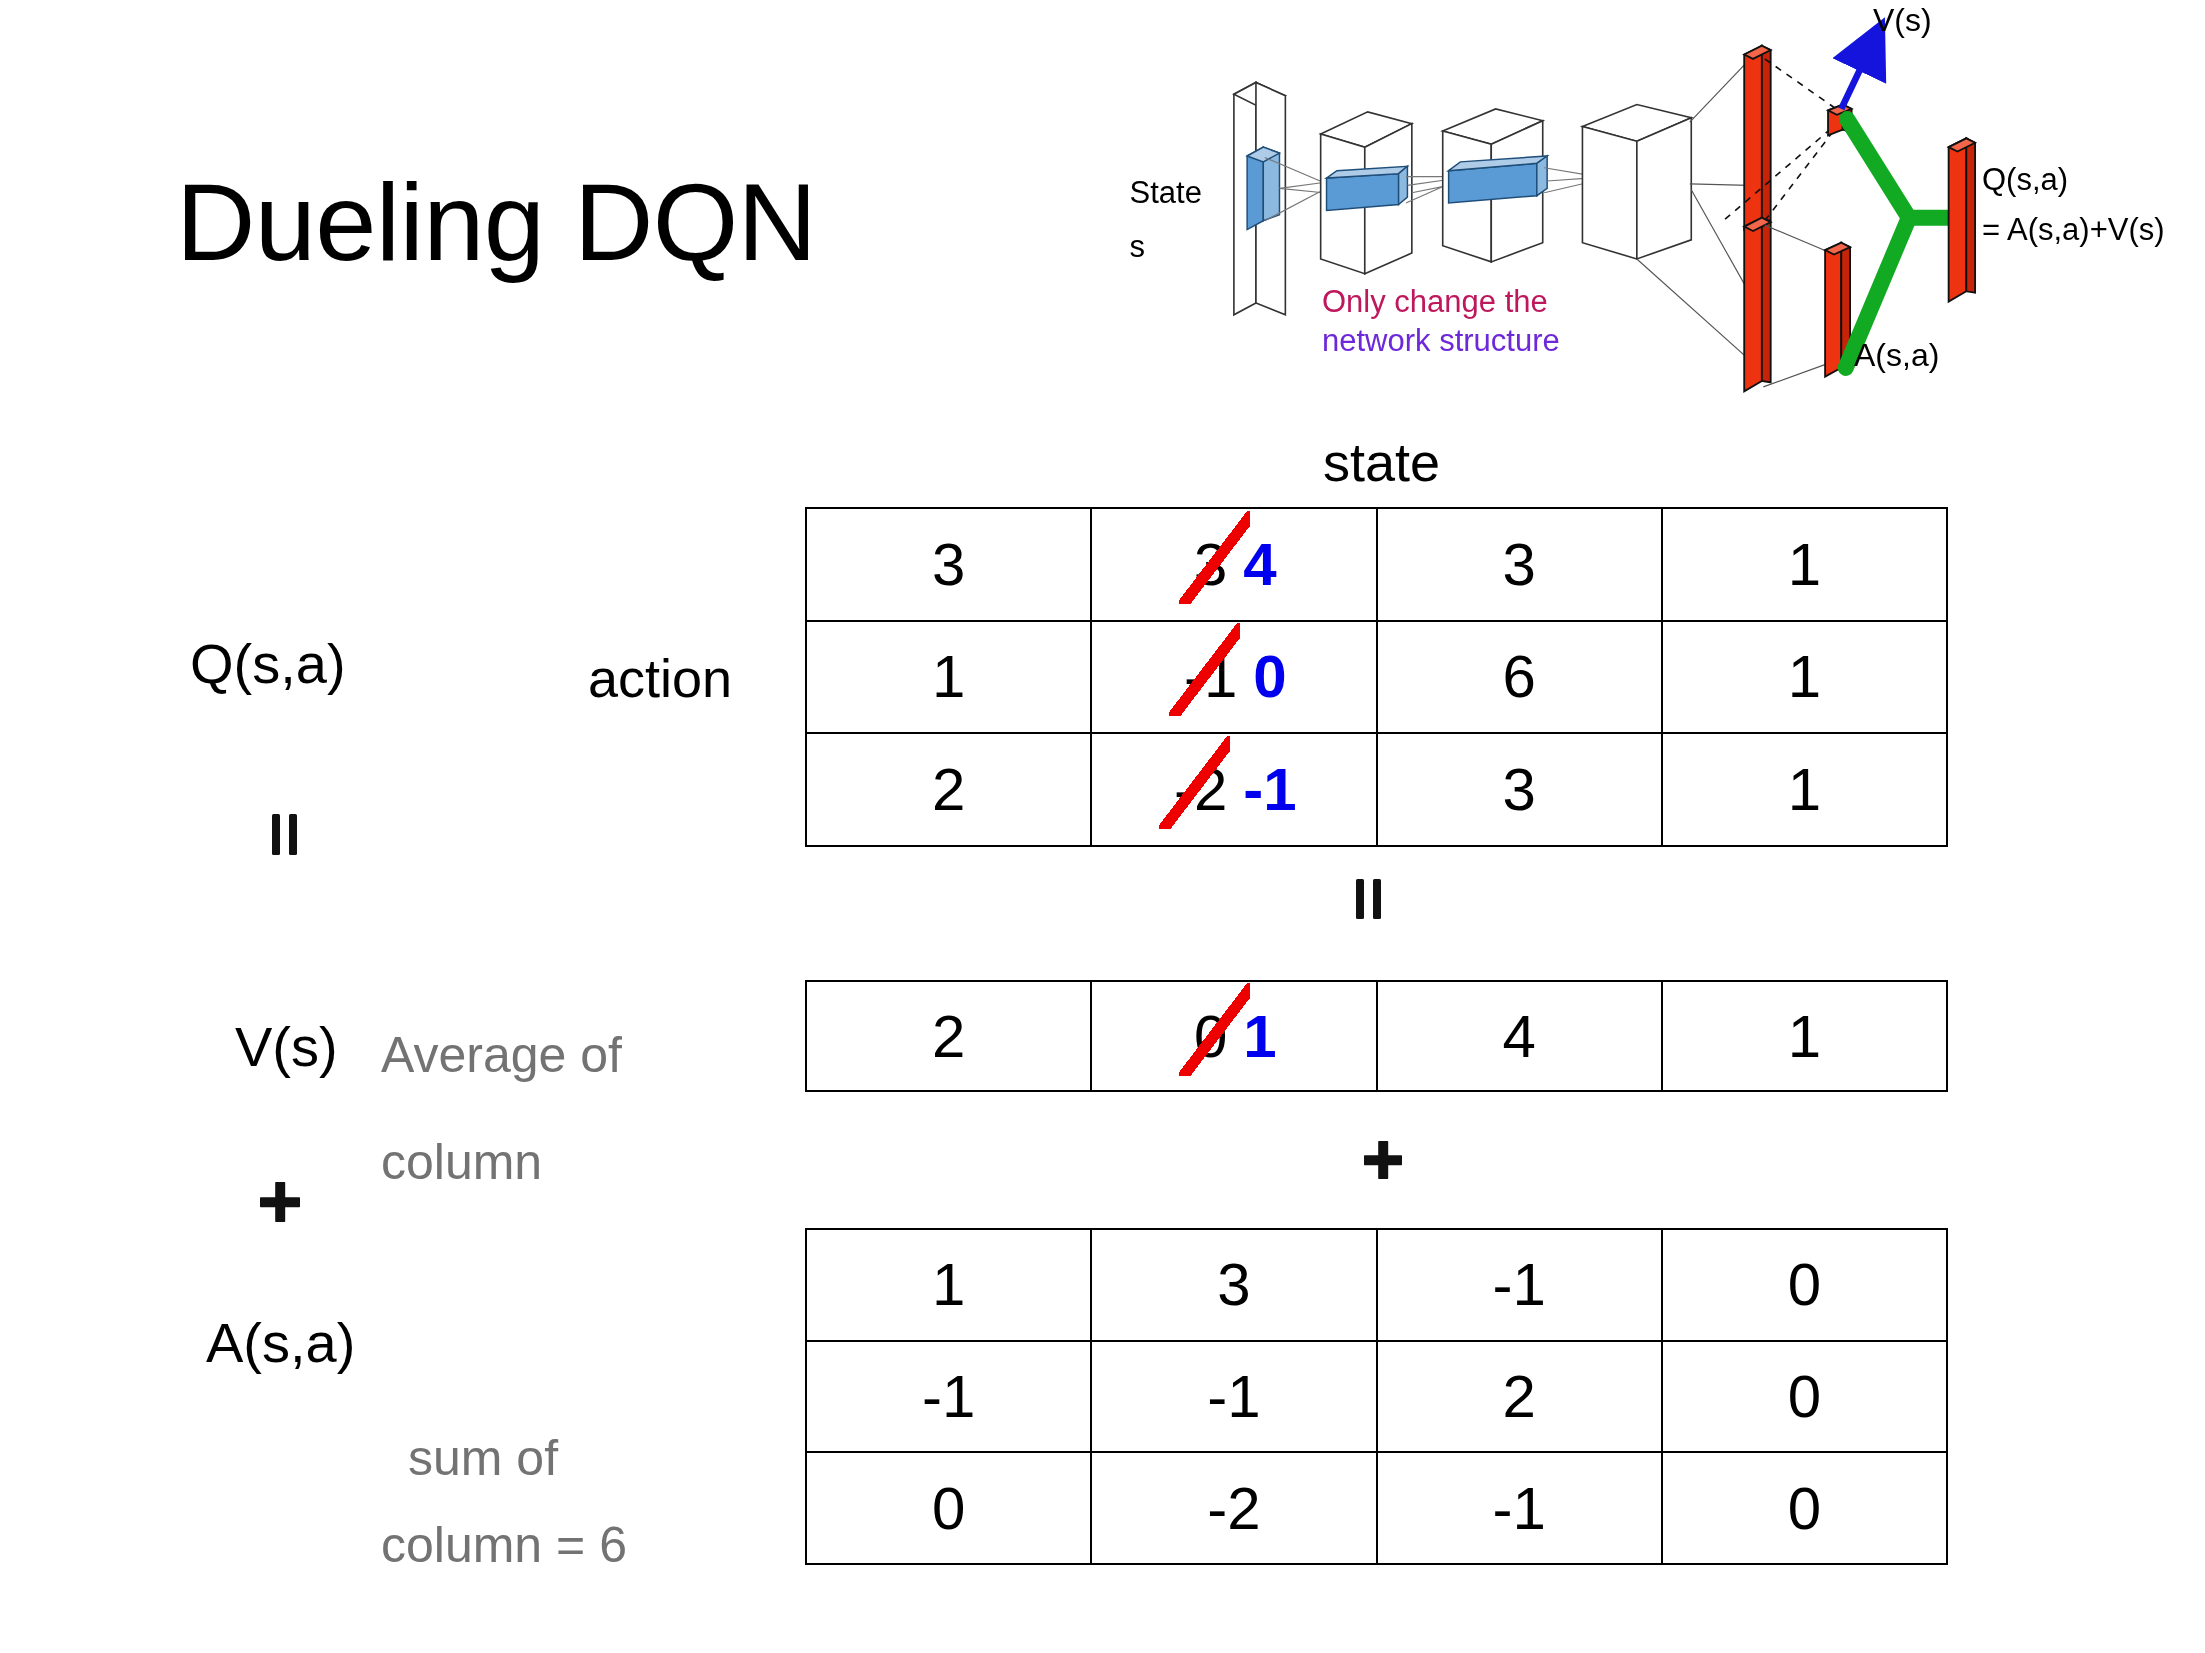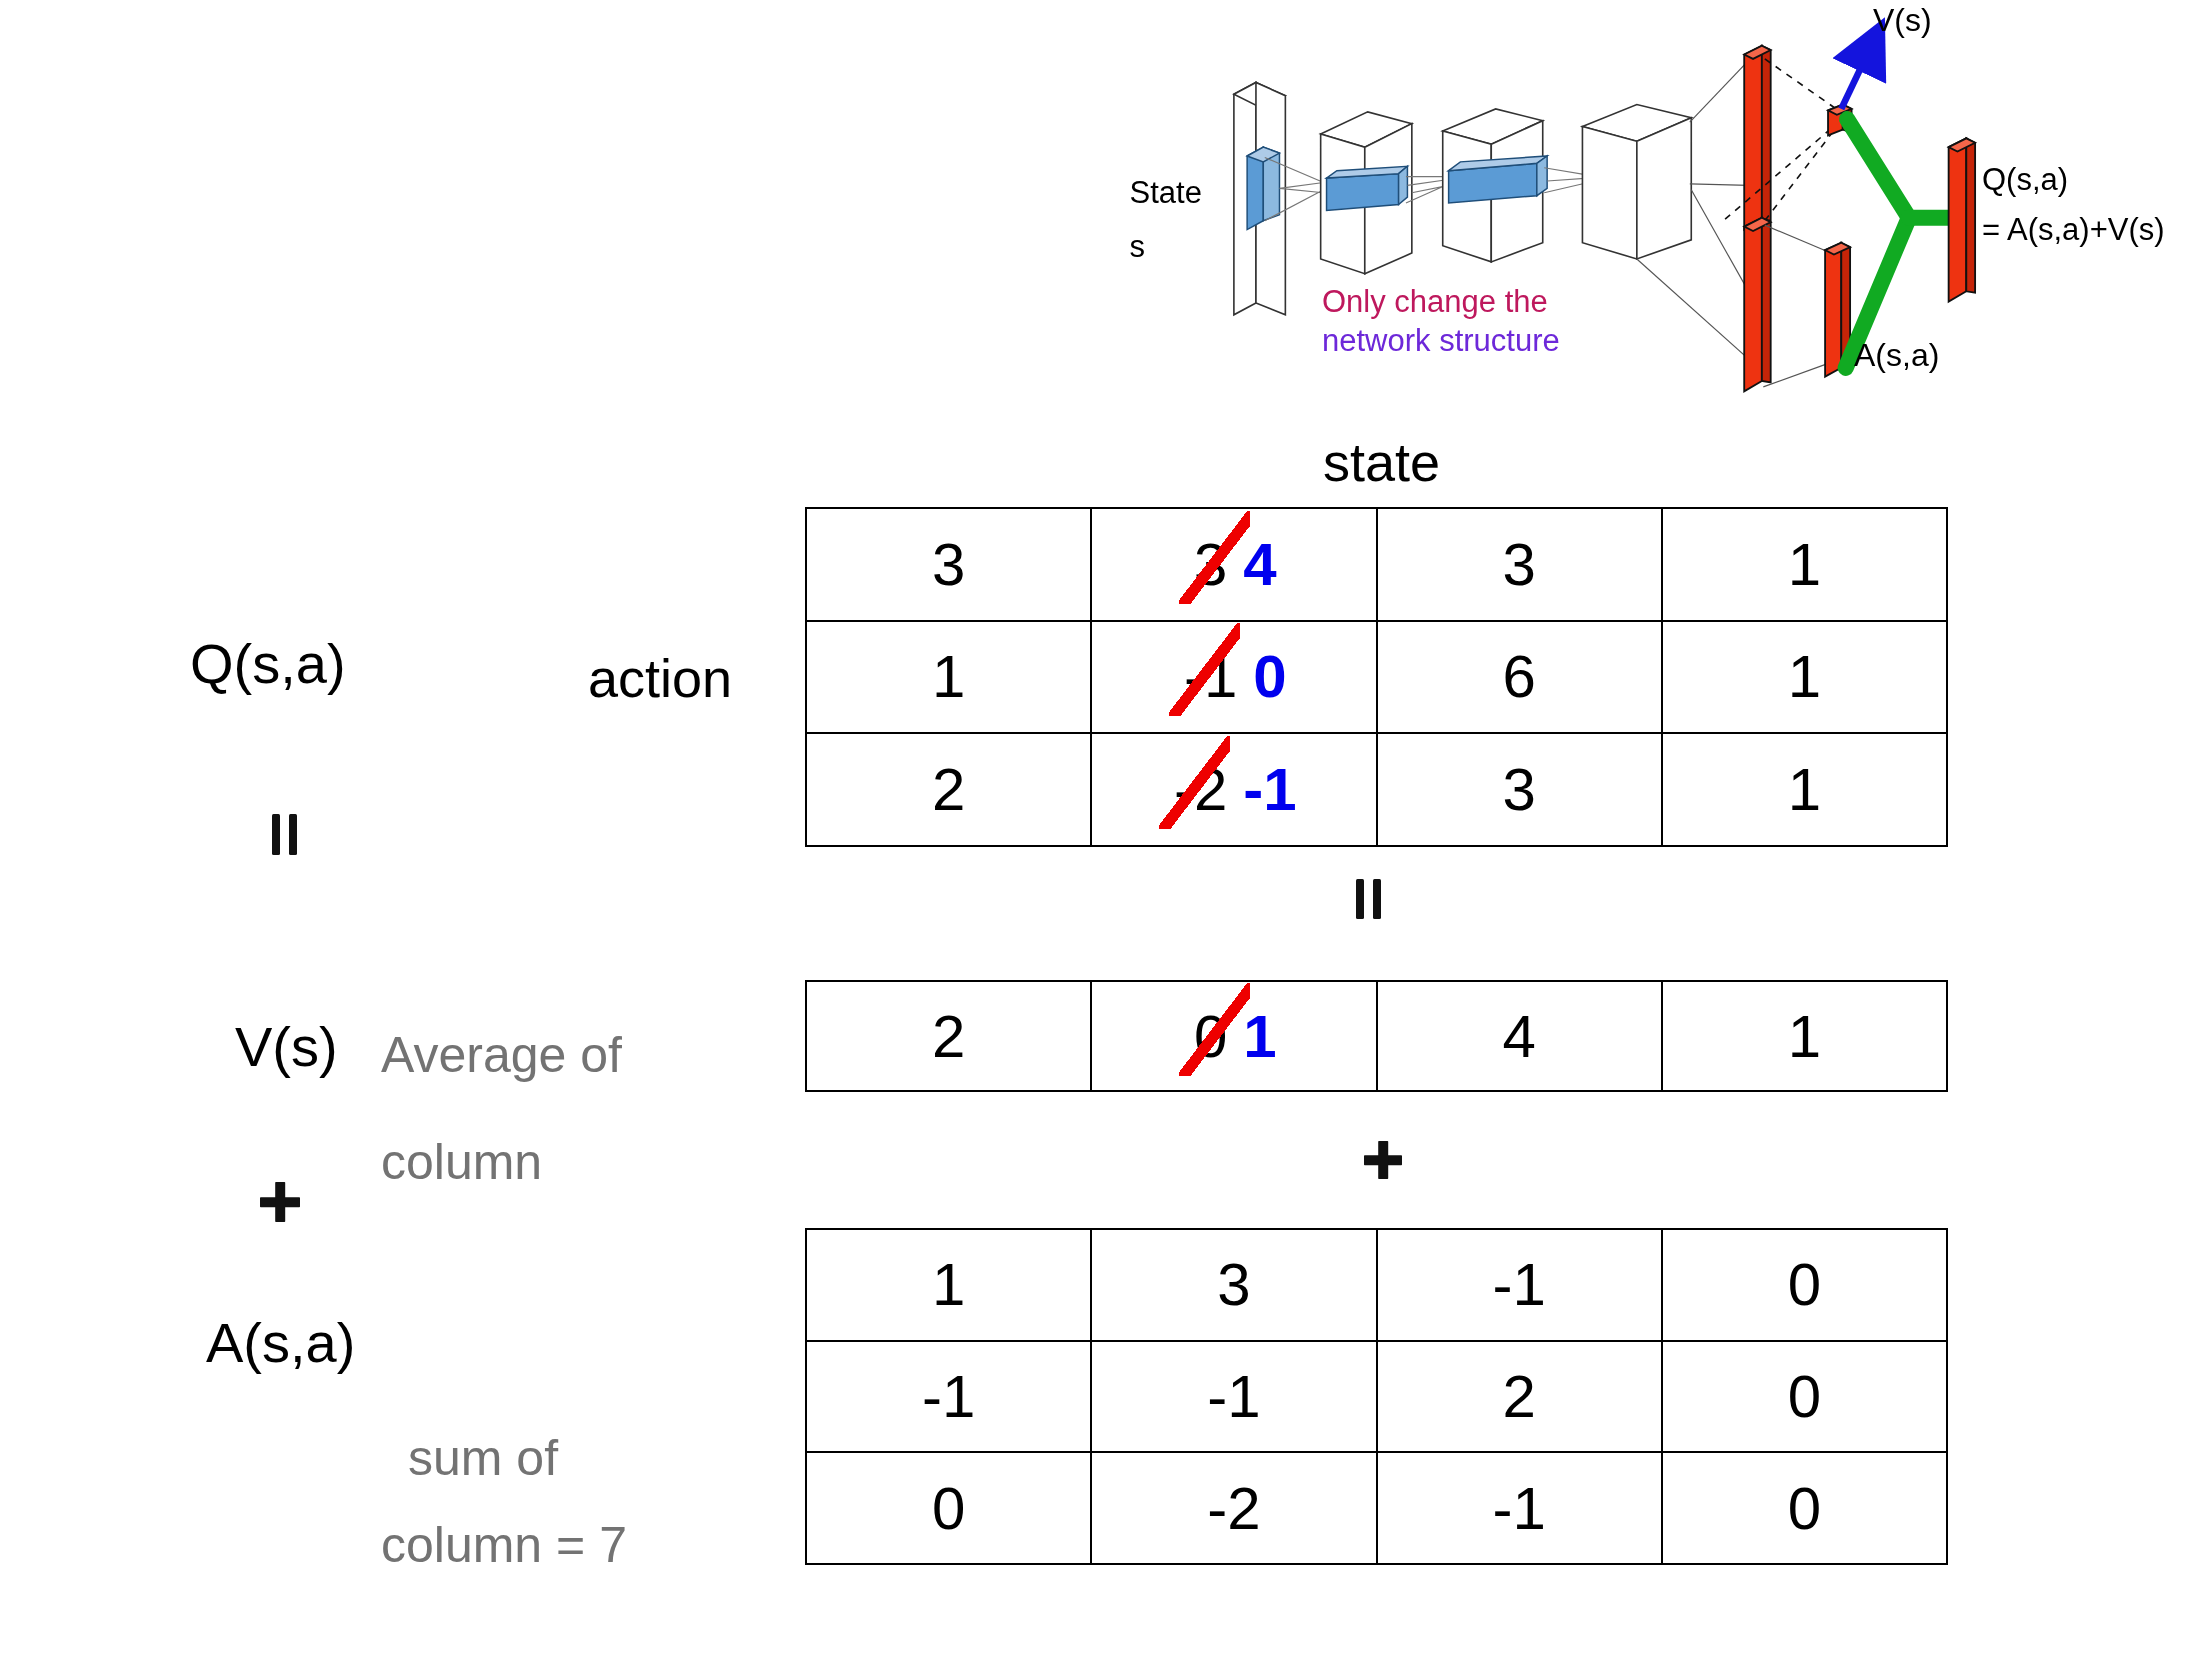--- a/index.html
+++ b/index.html
@@ -94,20 +94,21 @@
   
   .diagram { position: absolute; left: 1103px; top: 0px; width: 1103px; height: 412px; }
   .diagram svg { display:block; }
   .dlbl { position:absolute; font-family:"Liberation Sans", sans-serif; color:#000; white-space:nowrap; }
 </style>
 </head>
 <body>
 
 <div id="slide">
 
+  <div class="title">Dueling DQN</div>
 
   <div class="diagram">
     <svg width="1103" height="412" viewBox="0 0 1500 560">
       <defs>
         <marker id="bluearrow" markerWidth="9" markerHeight="9" refX="4" refY="4.5" orient="auto">
           <path d="M0,0 L9,4.5 L0,9 z" fill="#1414dd"></path>
         </marker>
       </defs>
 
       <g stroke="#333" stroke-width="2.2" fill="#ffffff">
@@ -247,21 +248,21 @@
   <div class="lbl blue" style="left:381px; top:1113px; font-size:50px;margin-top:20px;">column</div>
 
   <div class="plus" style="left:260px; top:1182px; width:40px; height:40px;">
       <i class="h"></i>
       <i class="v"></i>
     </div>
 
   <div class="lbl" style="left:206px; top:1310px; font-size:56px;">A(s,a)</div>
 
   <div class="lbl blue" style="left:381px; top:1429px; font-size:50px;margin-left:27px;">sum of</div>
-  <div class="lbl blue" style="left:381px; top:1516px; font-size:50px;">column = 7</div>
+  <div class="lbl blue" style="left:381px; top:1516px; font-size:50px;">column = 6</div>
 
   <table class="grid" style="left:805px; top:507px; width:1143px; height:340px;">
     <tbody>
       <tr>
         <td><span>3</span></td>
         <td>
           <span class="struck">3</span><span class="newval">4</span>
         </td>
         <td><span>3</span></td>
         <td><span>1</span></td>

